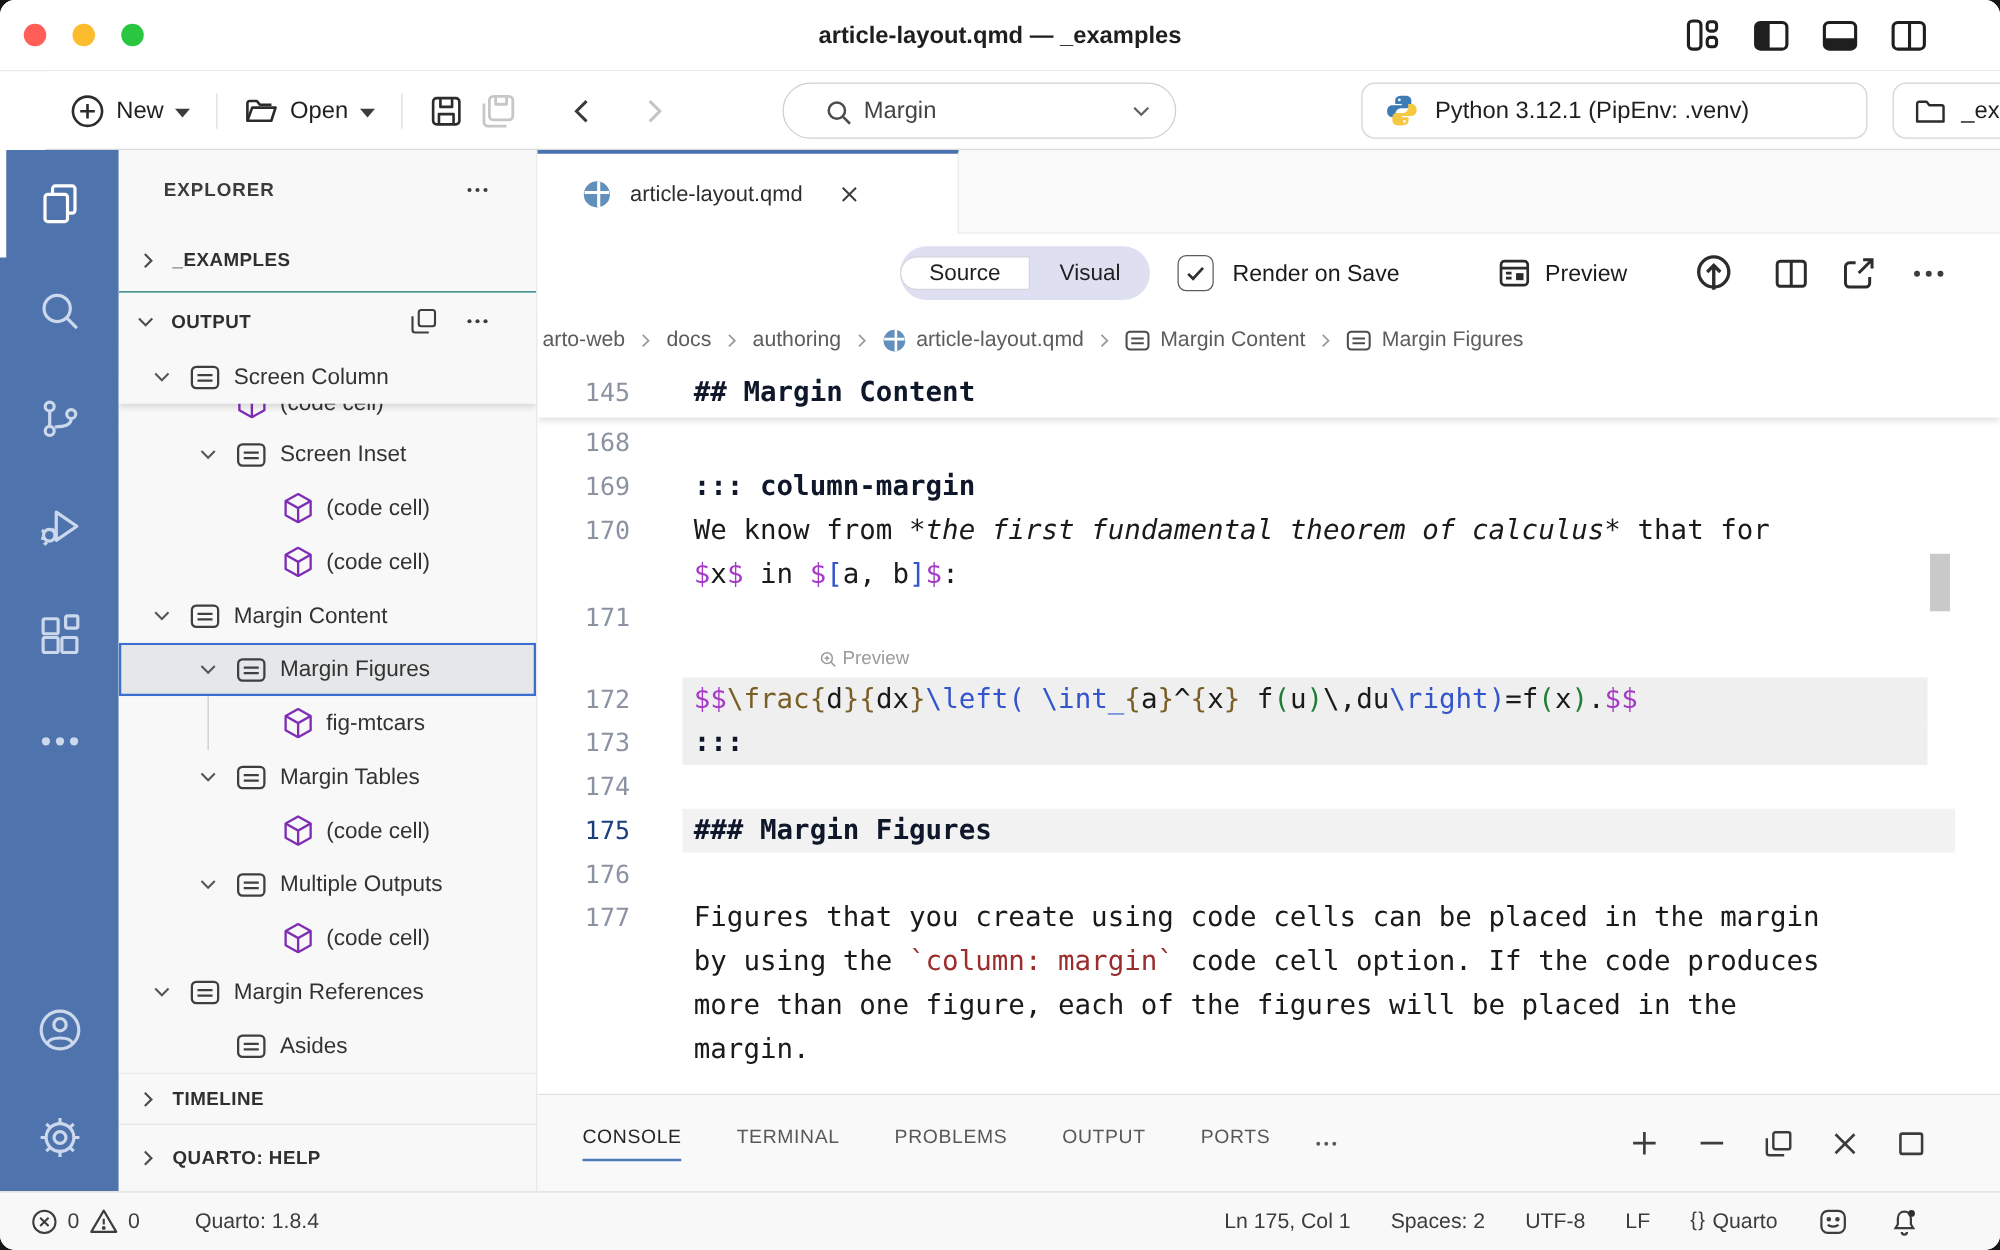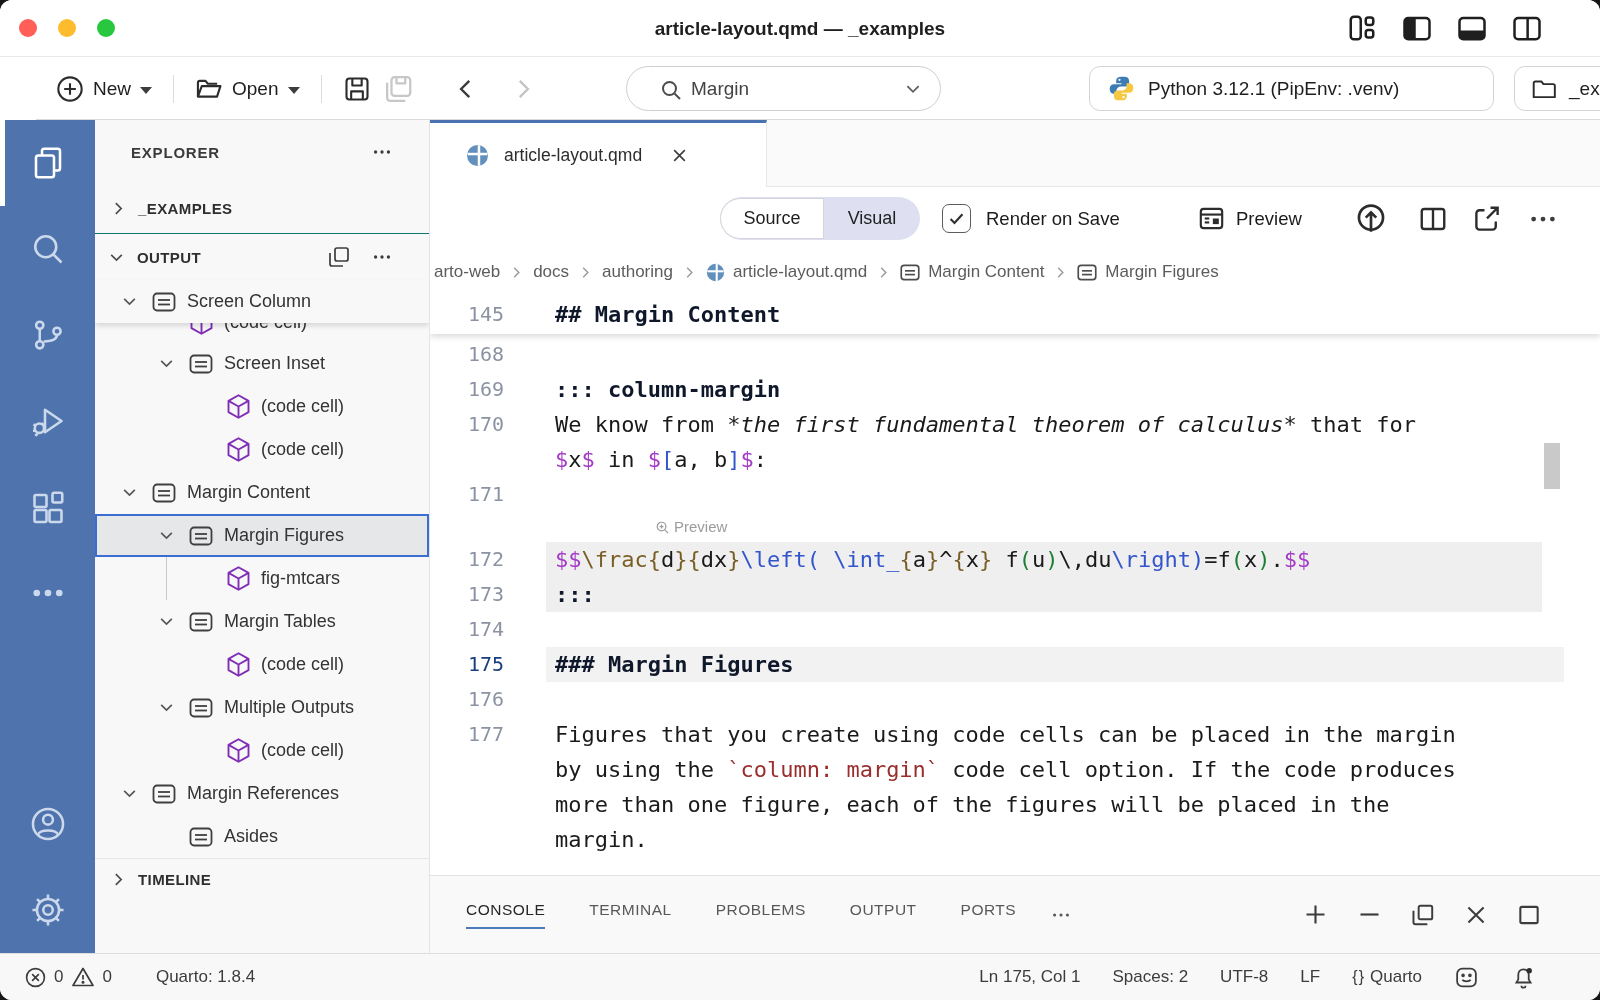--- a/index.html
+++ b/index.html
@@ -53,21 +53,21 @@
   .sb-quarto { height:54px; padding-left:15px; gap:11px; border-top:1px solid #e6e6e6; align-items:center; }
 
   
   .editor { position:absolute; left:430px; top:120px; right:0; height:755px; background:#fff; }
   .tabstrip { height:67px; background:#fafafa; border-bottom:1px solid #e8e8e8; display:flex; }
   .tab { width:337px; height:67px; background:#fff; border-top:3px solid #4a72b0; border-right:1px solid #e8e8e8; display:flex; align-items:center; padding:0 20px 0 36px; margin-bottom:-1px; cursor:pointer; }
   .tab-label { font-size:17.5px; color:#2d2d2d; margin:0 15px; }
   .tab-close { margin-left:14px; display:flex; cursor:pointer; }
   .actionbar { position:relative; height:63px; background:#fff; }
   .mode-toggle { position:absolute; left:290px; top:10px; width:200px; height:43px; background:#dee0f2; border-radius:22px; display:flex; align-items:center; cursor:pointer; }
-  .mode-src { width:104px; height:41px; background:#fff; border:1px solid #d4d4da; border-radius:22px 0 0 22px; display:flex; align-items:center; justify-content:center; font-size:18px; color:#1f1f1f; }
+  .mode-src { width:104px; height:27px; background:#fff; border:1px solid #d4d4da; border-radius:22px 0 0 22px; display:flex; align-items:center; justify-content:center; font-size:18px; color:#1f1f1f; }
   .mode-vis { flex:1; text-align:center; font-size:18px; color:#1f1f1f; }
   .chk-wrap { position:absolute; left:512px; top:17px; width:29px; height:29px; border:1.6px solid #5c5c5c; border-radius:7px; display:flex; align-items:center; justify-content:center; cursor:pointer; background:#fff; }
   .chk-label { position:absolute; left:556px; top:0; height:63px; display:flex; align-items:center; font-size:18.5px; color:#1b1b1b; }
   .preview-btn { position:absolute; left:768px; top:0; height:63px; display:flex; align-items:center; gap:11px; font-size:18.5px; color:#1b1b1b; cursor:pointer; }
   .act-ic { position:absolute; top:0; height:63px; display:flex; align-items:center; cursor:pointer; }
   .breadcrumbs { height:44px; display:flex; align-items:center; font-size:17px; color:#5c5c5c; padding-left:4px; overflow:hidden; white-space:nowrap; }
   .bc-item { display:flex; align-items:center; gap:8px; cursor:pointer; }
   .bc-sep { margin:0 9px; display:flex; }
   .bc-ic { display:flex; }
 
@@ -505,20 +505,28 @@
         </div>
       </div>
     <div class="sb-row sb-timeline">
       <span>
           <svg width="17" height="17" viewBox="0 0 16 16" fill="none" stroke="#4c4c4c" stroke-width="1.6">
             <path d="M5.5 3 10.5 8 5.5 13"></path>
           </svg>
         </span>
       <span>TIMELINE</span>
     </div>
+    <div class="sb-row sb-quarto">
+      <span>
+          <svg width="17" height="17" viewBox="0 0 16 16" fill="none" stroke="#4c4c4c" stroke-width="1.6">
+            <path d="M5.5 3 10.5 8 5.5 13"></path>
+          </svg>
+        </span>
+      <span>QUARTO: HELP</span>
+    </div>
   </aside>
 
   <section class="editor">
     <div class="tabstrip">
       <div class="tab">
         <span>
             <svg width="23" height="23" viewBox="0 0 22 22">
               <circle cx="11" cy="11" r="10" fill="#6190bd"></circle>
               <line x1="1.6" y1="9.6" x2="20.4" y2="9.6" stroke="#fff" stroke-width="2.4"></line>
               <line x1="12.4" y1="1.2" x2="12.4" y2="20.8" stroke="#fff" stroke-width="2.4"></line>

